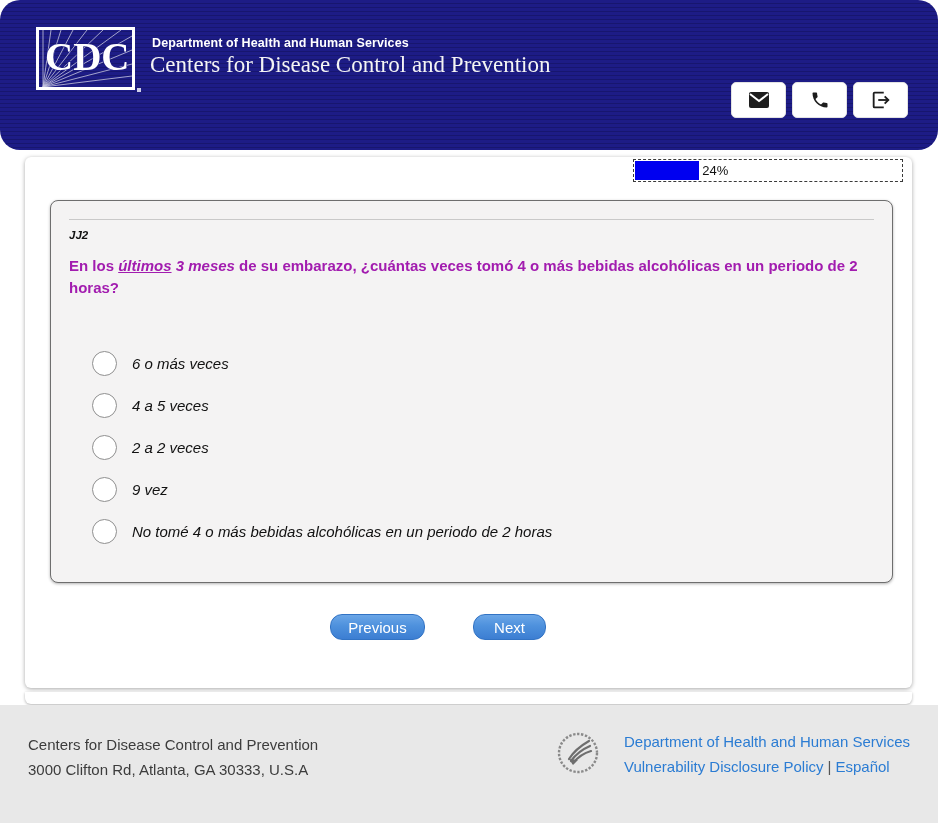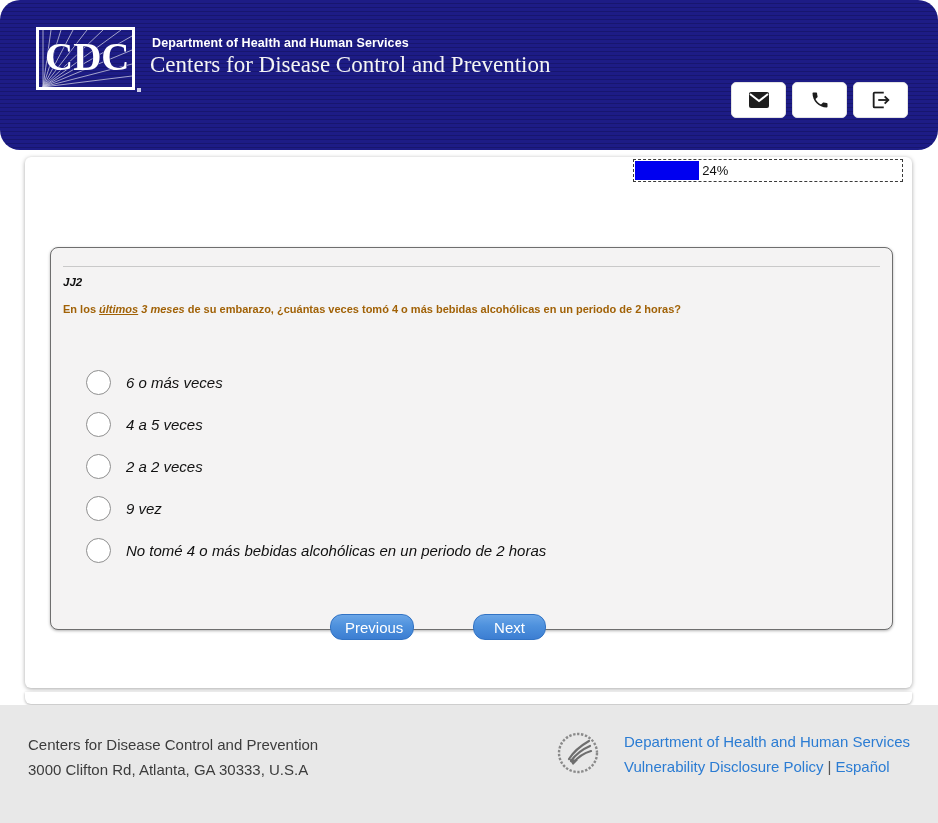--- a/index.html
+++ b/index.html
@@ -75,32 +75,31 @@
   }
   .progress-label {
     font-size: 13px; color: #111111; margin-left: 3px;
   }
 
   
   .question-card {
     position: absolute; left: 25px; top: 43px; width: 843px; height: 383px;
     background: #f4f3f3; border: 1px solid #6e6e6e; border-radius: 8px;
     box-shadow: 0 1px 3px rgba(0,0,0,0.3);
-    padding: 0 12px;
-    margin-top: 47px;
+    padding: 0 18px;
   }
   .card-divider {
     margin-top: 18px; height: 1px; background: #c9c9c9; border: none;
   }
   .question-code {
     margin-top: 9px; font-size: 11.5px; font-weight: bold; font-style: italic;
     color: #111111;
   }
   .question-text {
-    margin-top: 14px; font-size: 11px; font-weight: bold; color: #a16207;
+    margin-top: 14px; font-size: 15px; font-weight: bold; color: #a21caf;
     line-height: 1.45; max-width: 810px;
   }
   .question-text .em-underline { font-style: italic; text-decoration: underline; }
   .question-text .em { font-style: italic; }
 
   .options { margin-top: 44px; margin-left: 23px; }
   .option {
     display: flex; align-items: center; height: 42px; cursor: pointer; font-style: italic;
   }
   .radio-circle {
@@ -114,21 +113,21 @@
 
   
   .nav-buttons { position: absolute; left: 0; top: 457px; width: 887px; }
   .nav-btn {
     position: absolute; top: 0; height: 26px;
     background: linear-gradient(180deg, #6ba6e7 0%, #4e91dd 45%, #3c7ed2 100%);
     border: 1px solid #3273c4; border-radius: 12px;
     color: #ffffff; font-size: 15px; font-family: "Liberation Sans", sans-serif;
     cursor: pointer; padding: 0 14px;
   }
-  .btn-previous { left: 305px; width: 84px; }
+  .btn-previous { left: 305px; width: 95px; }
   .btn-next { left: 448px; width: 73px; }
 
   
   .footer {
     position: absolute; left: 0; top: 705px; width: 938px; height: 118px;
     background: #e8e8e8;
   }
   .footer-left {
     position: absolute; left: 28px; top: 28px;
     font-size: 15px; color: #3c3c3c; line-height: 1.65;

